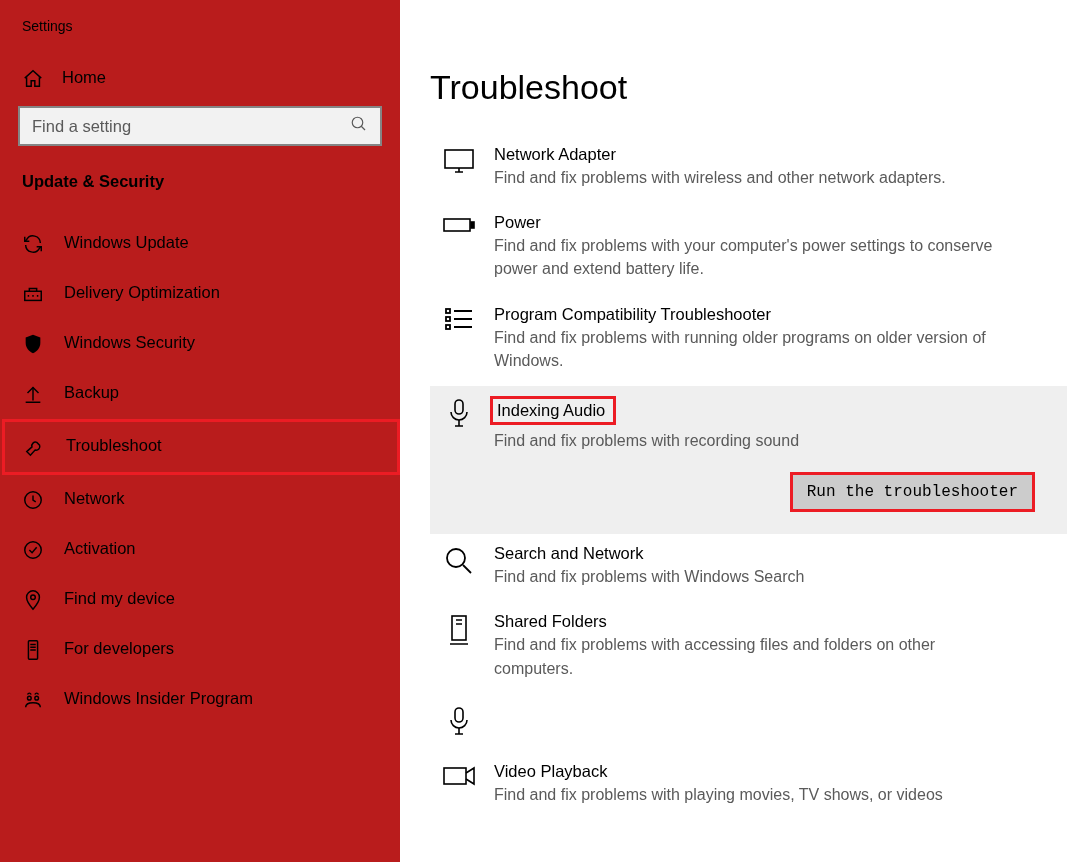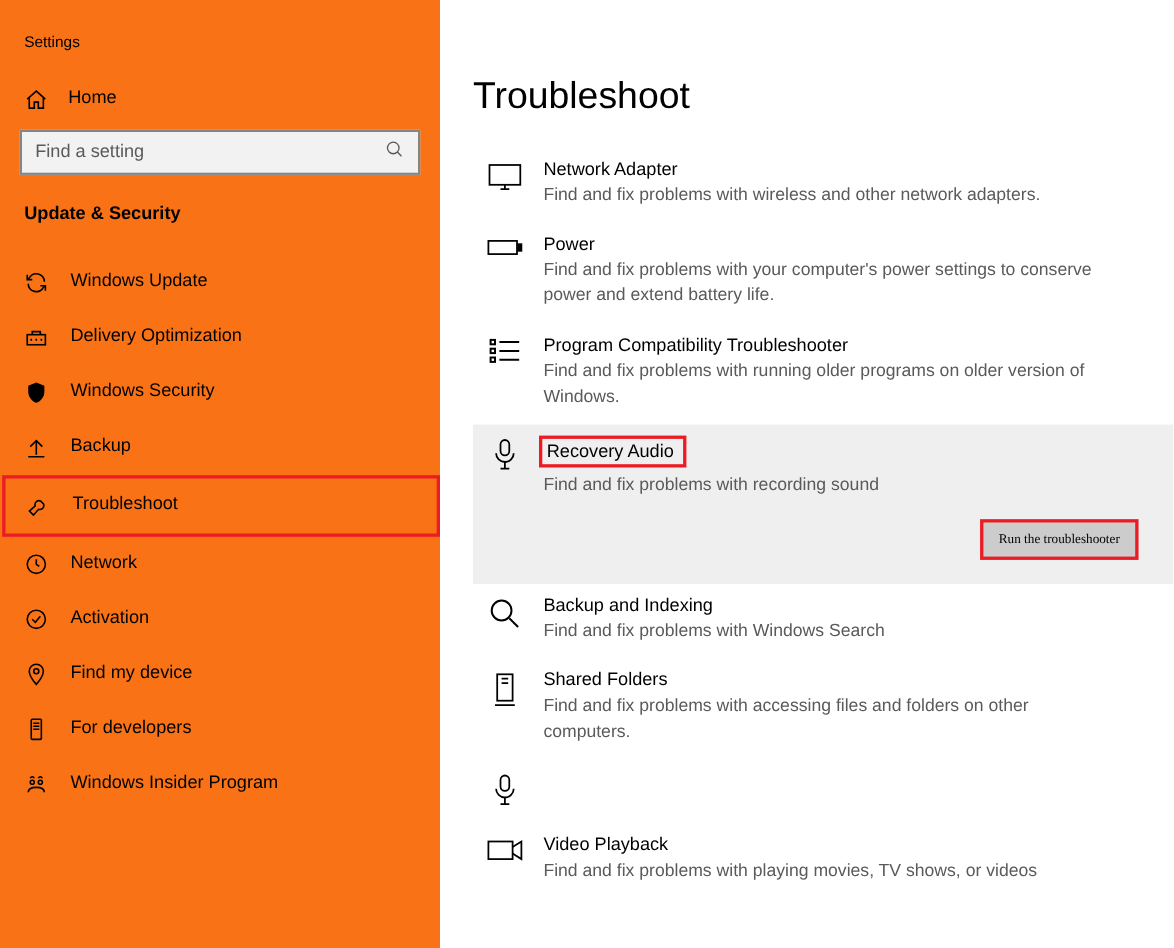--- a/index.html
+++ b/index.html
@@ -7,22 +7,22 @@
   font-family: "Segoe UI", -apple-system, sans-serif;
   background: #fff;
   color: #000;
   width: 1067px;
   height: 862px;
   overflow: hidden;
   display: flex;
 }
 .sidebar {
   width: 400px;
-  background: #f97316;
-  padding: 28px 0 0 0;
+  background: #b91c1c;
+  padding: 16px 0 0 0;
   flex-shrink: 0;
 }
 .sidebar .app-title {
   font-size: 14px;
   padding: 2px 0 24px 22px;
 }
 .sidebar-home {
   display: flex;
   align-items: flex-start;
   gap: 18px;
@@ -99,22 +99,22 @@
   margin-left: -4px;
   margin-bottom: 4px;
 }
 .run-button {
   display: inline-block;
   float: right;
   margin-top: 20px;
   background: #ccc;
   border: 3px solid #ec1c24;
   padding: 8px 14px;
-  font-size: 12px;
-  font-family: Liberation Serif, serif;
+  font-size: 16px;
+  font-family: Liberation Mono, monospace;
   cursor: pointer;
 }
 .ts-item.selected::after { content:""; display:block; clear:both; }
 </style>
 </head>
 <body>
 
 <div class="sidebar">
   <div class="app-title">Settings</div>
 
@@ -293,35 +293,35 @@
 
     <div class="ts-item selected">
       <span class="icon">
         <svg width="26" height="32" viewBox="0 0 26 32" fill="none" stroke="#000" stroke-width="1.6">
             <rect x="9" y="2" width="8" height="14" rx="4"></rect>
             <path d="M5 14a8 8 0 0 0 16 0"></path>
             <path d="M13 22v6M9 28h8"></path>
           </svg>
       </span>
       <div class="text">
-        <div class="title red-box">Recovery Audio</div>
+        <div class="title red-box">Indexing Audio</div>
         <div class="desc">Find and fix problems with recording sound</div>
         <button class="run-button">Run the troubleshooter</button>
       </div>
     </div>
 
     <div class="ts-item">
       <span class="icon">
         <svg width="30" height="30" viewBox="0 0 30 30" fill="none" stroke="#000" stroke-width="1.8">
             <circle cx="12" cy="12" r="9"></circle>
             <path d="M27 27l-8-8"></path>
           </svg>
       </span>
       <div class="text">
-        <div class="title">Backup and Indexing</div>
+        <div class="title">Search and Network</div>
         <div class="desc">Find and fix problems with Windows Search</div>
       </div>
     </div>
 
     <div class="ts-item">
       <span class="icon">
         <svg width="26" height="34" viewBox="0 0 26 34" fill="none" stroke="#000" stroke-width="1.6">
             <rect x="6" y="2" width="14" height="24"></rect>
             <path d="M4 30h18M10 6h6M10 10h6M13 20h0"></path>
           </svg>

